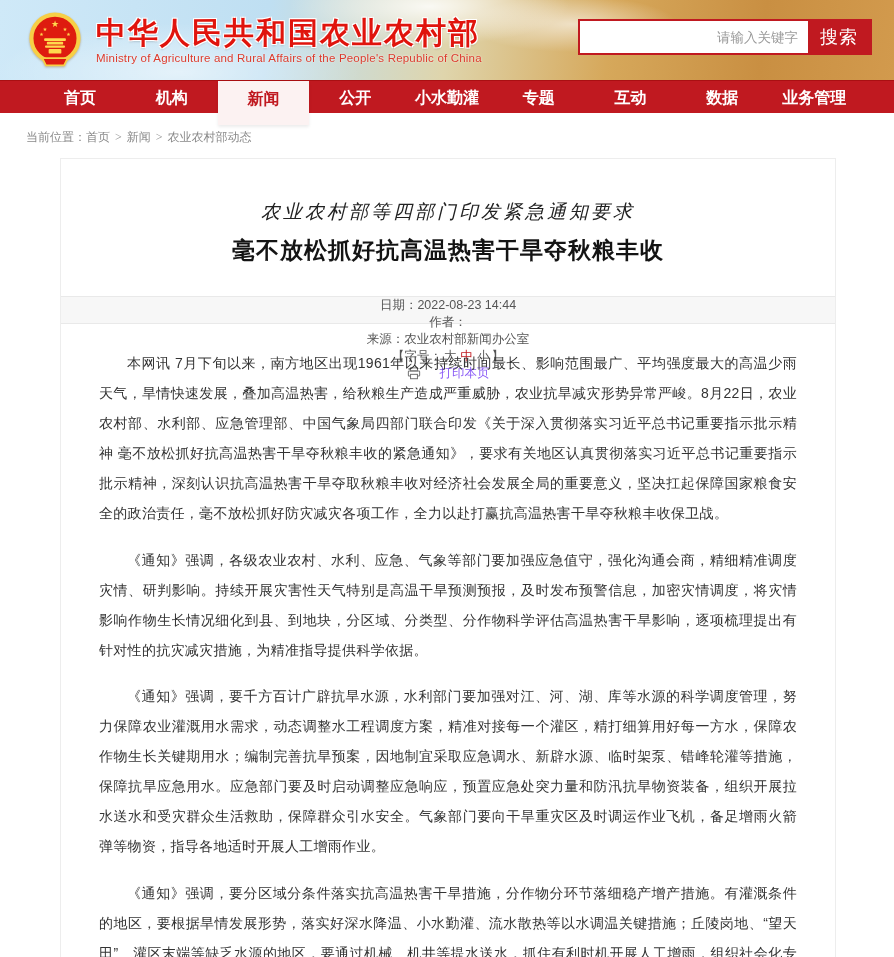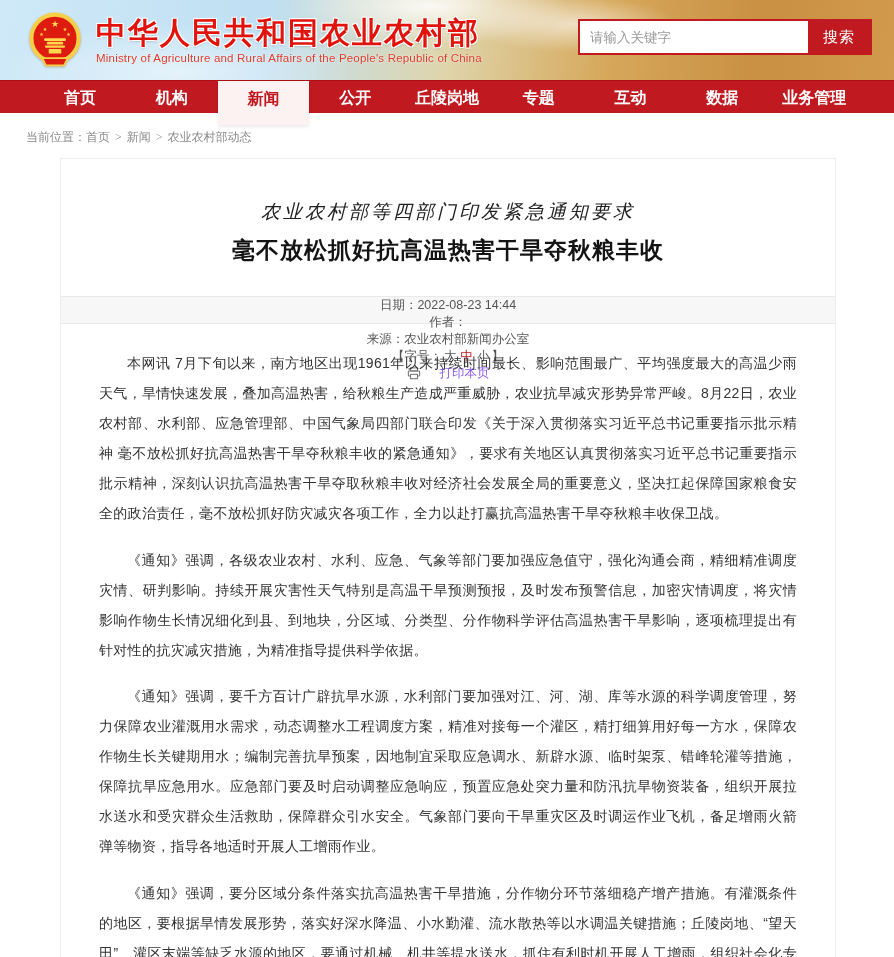--- a/index.html
+++ b/index.html
@@ -25,25 +25,25 @@
     font-size:30px; font-weight:bold; color:#e0140d; letter-spacing:2px; line-height:1.1;
     text-shadow:-1px -1px 0 #fff,1px -1px 0 #fff,-1px 1px 0 #fff,1px 1px 0 #fff,0 2px 2px rgba(0,0,0,.15);
   }
   .site-subtitle {
     font-size:11.5px; color:#dc3b2d; margin-top:3px; letter-spacing:.2px;
     text-shadow:0 0 2px rgba(255,255,255,.9);
   }
   .search-box { display:flex; border:2px solid #c01920; background:#fff; height:36px; margin-top:-6px; }
   .search-box input {
     width:228px; border:none; outline:none; padding:16px 10px; font-size:13.5px; color:#ef4444;
-    font-family:inherit; background:#fff;
+    font-family:inherit; background:#fff;text-align:right;
   }
   .search-box input::placeholder { color:#9a9a9a; }
   .search-box button {
-    width:62px; border:none; background:#c01920; color:#fff; font-size:15px; cursor:pointer;
+    width:62px; border:none; background:#c01920; color:#fff; font-size:18px; cursor:pointer;
     font-family:inherit; letter-spacing:1px;
   }
 
   
   .main-nav {
     background:#c01920; height:33px; display:flex; align-items:flex-start;
     padding:0 34px; position:relative; z-index:5; border-top:1px solid #a90f12;
   }
   .nav-item {
     flex:1; text-align:center; color:#fff; font-size:16px; font-weight:bold;
@@ -121,21 +121,21 @@
       <input type="text" placeholder="请输入关键字" style="">
       <button type="button">搜索</button>
     </div>
   </header>
 
   <nav class="main-nav" id="main-nav">
       <a class="nav-item">首页</a>
       <a class="nav-item">机构</a>
       <a class="nav-item active">新闻</a>
       <a class="nav-item">公开</a>
-      <a class="nav-item">丘陵岗地</a>
+      <a class="nav-item">小水勤灌</a>
       <a class="nav-item">专题</a>
       <a class="nav-item">互动</a>
       <a class="nav-item">数据</a>
       <a class="nav-item">业务管理</a>
     </nav>
 
   <div class="breadcrumb">
     <span>当前位置：</span><span id="breadcrumb-items"><a class="">首页</a><span class="sep">&gt;</span><a class="">新闻</a><span class="sep">&gt;</span><span class="current">农业农村部动态</span></span>
   </div>
 

